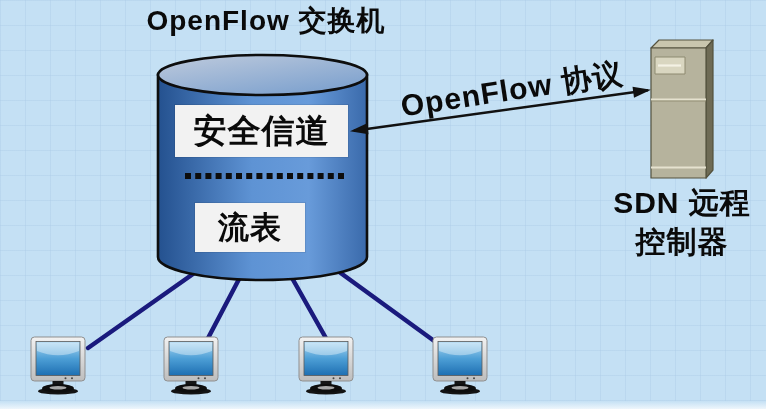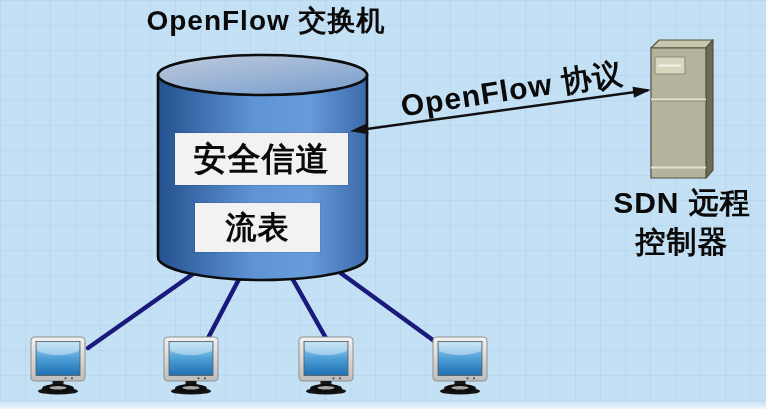--- a/index.html
+++ b/index.html
@@ -19,22 +19,22 @@
   .title{
     left:98px;top:2px;width:336px;
     font-size:28px;letter-spacing:1px;text-align:center;
   }
   .label-box{
     position:absolute;background:#f2f2f2;color:#0a0a0a;
     font-weight:bold;text-align:center;
     display:flex;align-items:center;justify-content:center;
     box-shadow:0 0 0 1px rgba(0,0,0,0.08);
   }
-  .secure-box{left:175px;top:105px;width:173px;height:52px;font-size:33px;letter-spacing:1px;margin-top:28px;}
-  .flow-box{left:195px;top:203px;width:125px;height:49px;font-size:31px;letter-spacing:1px;}
+  .secure-box{left:175px;top:105px;width:173px;height:52px;font-size:33px;letter-spacing:1px;}
+  .flow-box{left:195px;top:203px;width:110px;height:49px;font-size:31px;letter-spacing:1px;}
   .arrow-label{
     left:374px;top:70px;width:276px;
     font-size:30px;letter-spacing:1px;text-align:center;
     transform:rotate(-8.5deg);transform-origin:center center;
   }
   .controller-label{
     left:596px;top:183px;width:172px;
     font-size:30px;line-height:39px;text-align:center;letter-spacing:1px;
   }
   .bottom-fade{

